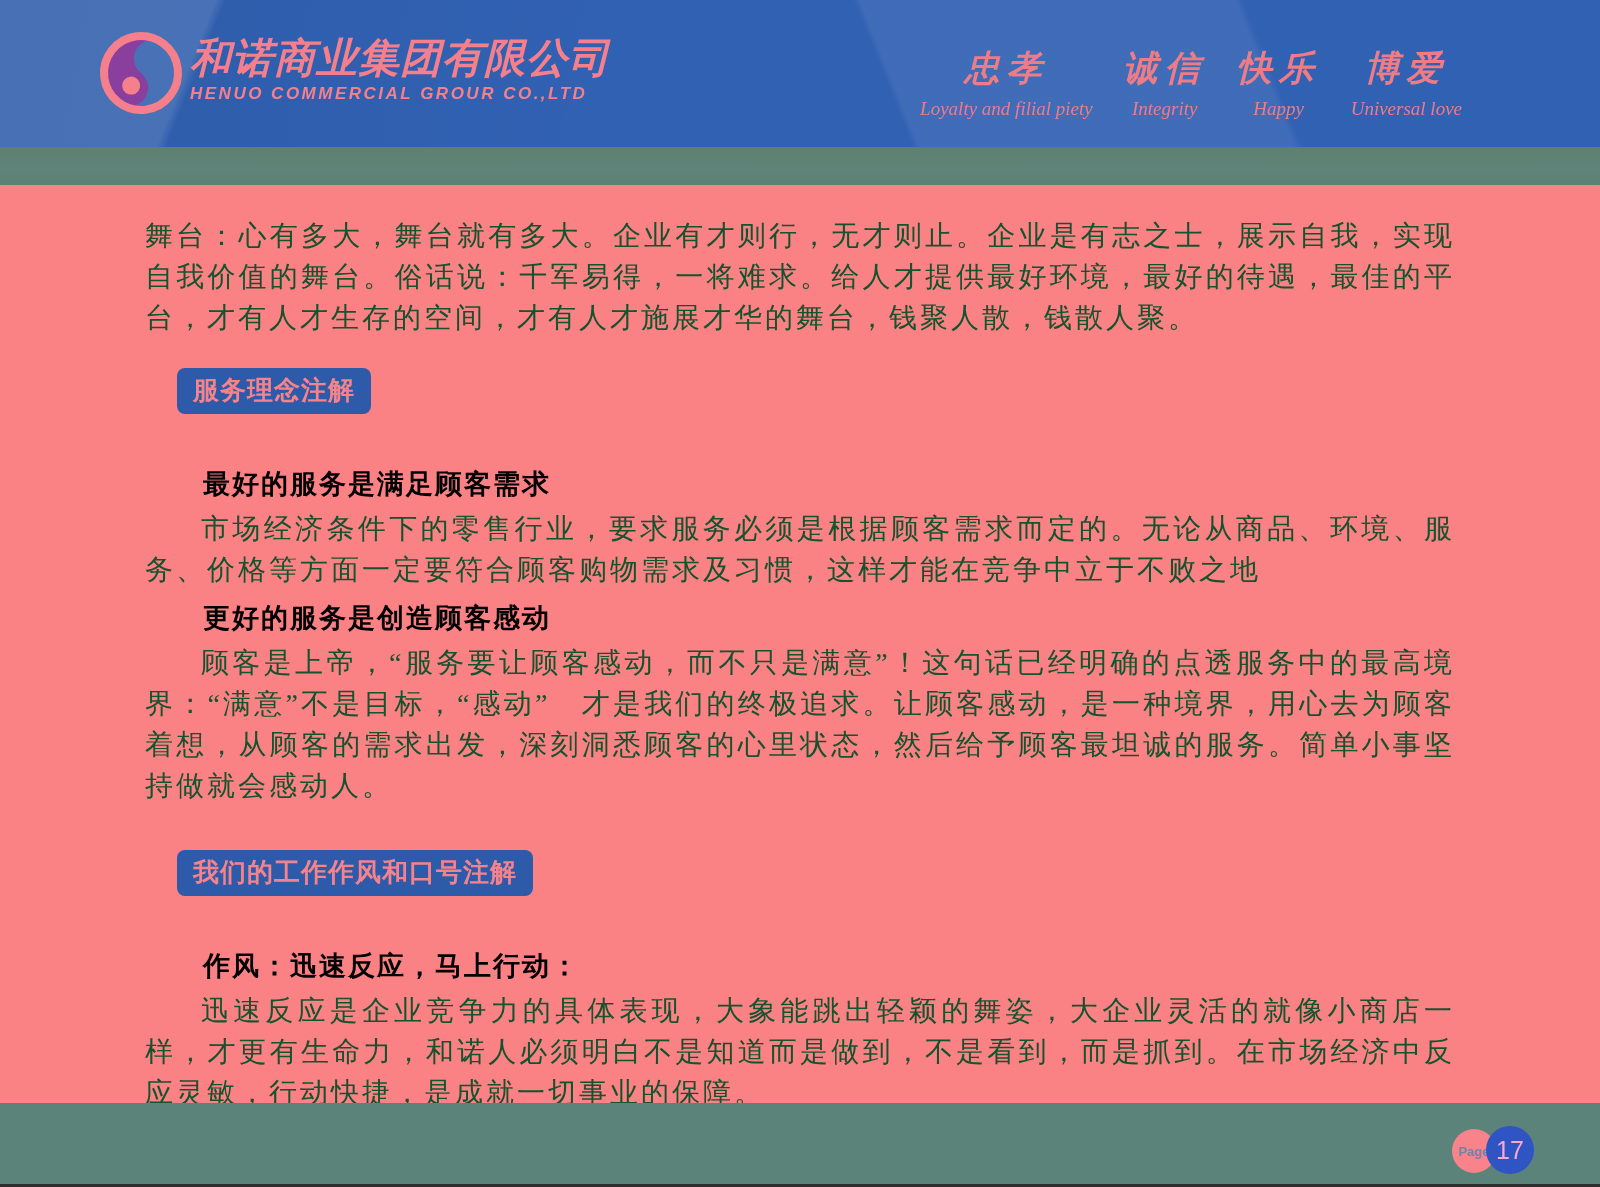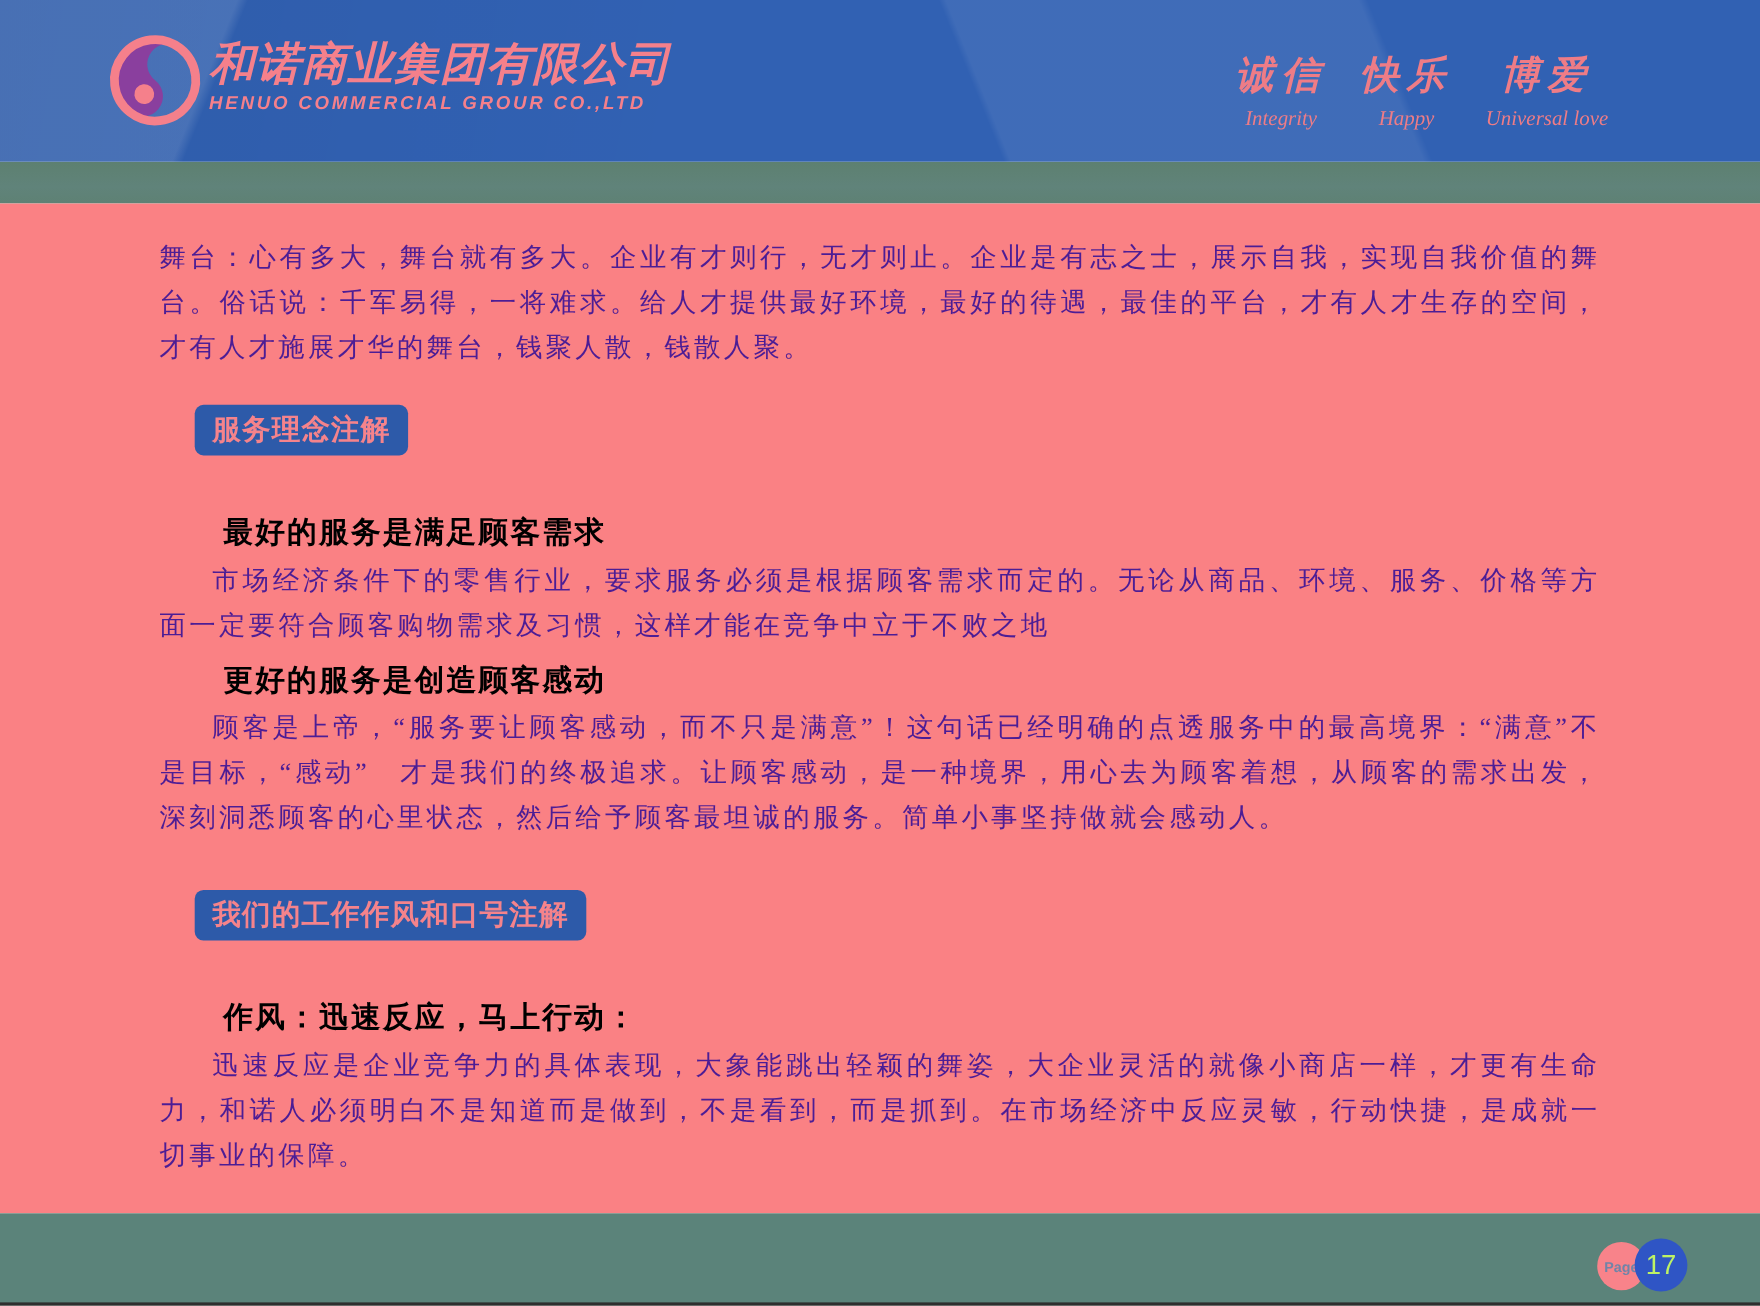--- a/index.html
+++ b/index.html
@@ -47,22 +47,22 @@
   
   .content {
     flex:1 1 auto;
     background:#fa8184;
     padding:30px 145px 0 145px;
     color:#206e6c;
     overflow:hidden;
   }
   .body-text {
     font-family:"Liberation Serif", "DejaVu Serif", serif;
-    font-size:24px; line-height:41px; letter-spacing:3px;
-    text-align:justify; color:#4c1d95;
+    font-size:28px; line-height:41px; letter-spacing:3px;
+    text-align:justify; color:#14532d;
   }
   .indent { text-indent:2em; }
   .badge {
     display:inline-block;
     background:#2d5aa9; color:#f5838b;
     font-weight:bold; font-size:26px; letter-spacing:1px;
     padding:5px 16px 6px 16px; border-radius:8px;
     margin-left:32px; margin-top:30px;
   }
   .badge-2 { margin-top:44px; }
@@ -81,21 +81,21 @@
   }
   .page-widget { position:absolute; right:52px; top:23px; width:96px; height:44px; }
   .page-circle {
     position:absolute; left:0; top:3px; width:44px; height:44px; border-radius:50%;
     background:#f8838a; color:#7084a8;
     font-size:13px; font-weight:bold;
     display:flex; align-items:center; justify-content:center;
   }
   .num-circle {
     position:absolute; left:34px; top:0; width:48px; height:48px; border-radius:50%;
-    background:#2f55c5; color:#bef264;
+    background:#2f55c5; color:#f9a8d4;
     font-size:25px;
     display:flex; align-items:center; justify-content:center;
     font-family:"Liberation Sans", sans-serif;
   }
 </style>
 </head>
 <body>
 
 <div class="page">
 
@@ -105,20 +105,24 @@
         <path d="M43,6 A37,37 0 0 0 43,80 A18.5,18.5 0 0 0 43,43 A18.5,18.5 0 0 1 43,6 Z" fill="#8a3f9e"></path>
         <circle cx="43" cy="43" r="37" fill="none" stroke="#f5808b" stroke-width="8"></circle>
         <circle cx="43" cy="59" r="9" fill="#f5808b"></circle>
       </g>
     </svg>
     <div class="brand">
       <div class="brand-zh">和诺商业集团有限公司</div>
       <div class="brand-en">HENUO COMMERCIAL GROUR CO.,LTD</div>
     </div>
     <div class="values">
+      <div class="value">
+        <span class="value-zh">忠孝</span>
+        <span class="value-en">Loyalty and filial piety</span>
+      </div>
       <div class="value">
         <span class="value-zh">诚信</span>
         <span class="value-en">Integrity</span>
       </div>
       <div class="value">
         <span class="value-zh">快乐</span>
         <span class="value-en">Happy</span>
       </div>
       <div class="value">
         <span class="value-zh">博爱</span>

